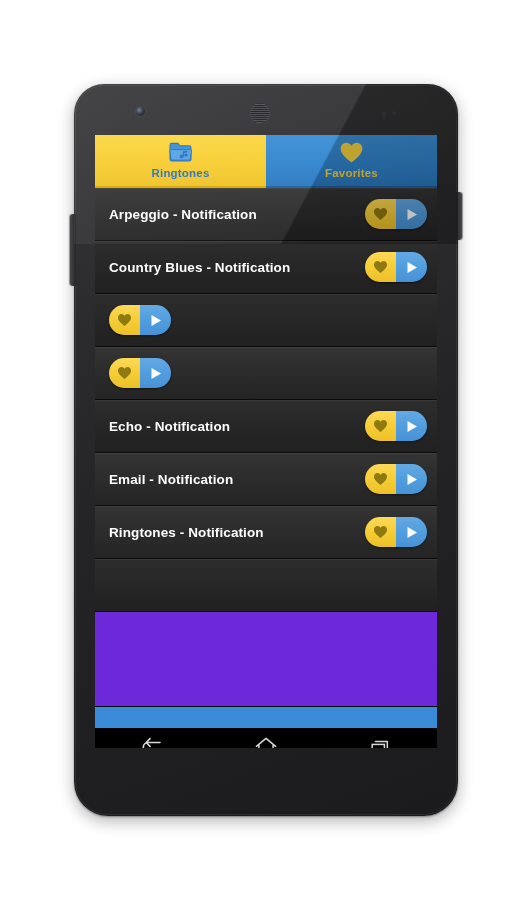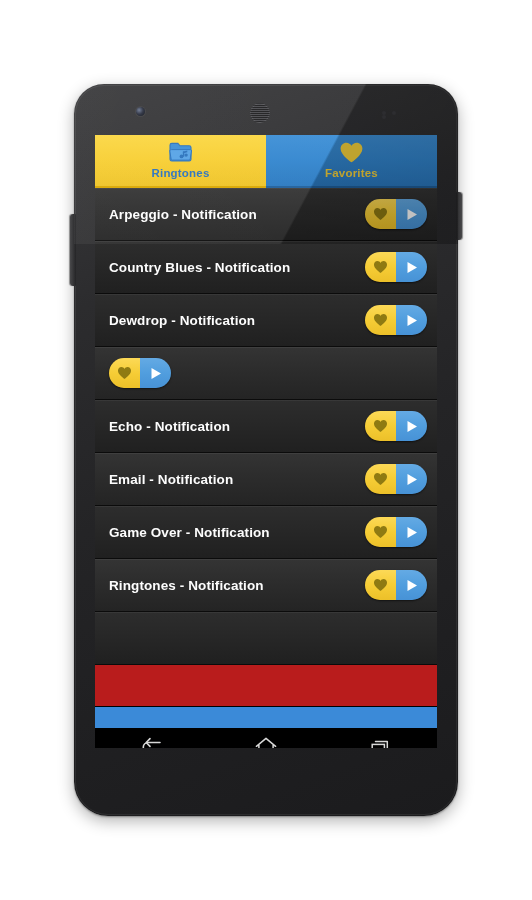--- a/index.html
+++ b/index.html
@@ -153,21 +153,21 @@
     font-weight: bold;
     letter-spacing: 0.2px;
     line-height: 14px;
     margin-top: 1px;
   }
   #tab-ringtones .tab-label { color: #2b72bd; }
   #tab-favorites .tab-label { color: #f6d23c; }
 
   
   #ringtone-list {
-    background: #b91c1c;
+    background: #6d28d9;
     height: 518px;
     overflow: hidden;
   }
   .list-item {
     position: relative;
     height: 53px;
     display: flex;
     align-items: center;
     padding: 0 10px 0 14px;
     box-sizing: border-box;
@@ -327,21 +327,20 @@
           <span class="pill-play">
             <svg width="12" height="13" viewBox="0 0 12 13">
                 <path d="M1.5 1L11 6.5 1.5 12z" fill="#ffffff"></path>
               </svg>
           </span>
         </span>
       </div>
 
 
       <div class="list-item alt">
-        <span class="item-title">Dewdrop - Notification</span>
         <span class="action-pill">
           <span class="pill-fav">
             <svg width="15" height="14" viewBox="0 0 25 23">
                 <path d="M12.5 21.3S1.6 14.2 1.6 7.7C1.6 4.2 4.2 1.7 7.4 1.7c2.2 0 4.1 1.3 5.1 3.1 1-1.8 2.9-3.1 5.1-3.1 3.2 0 5.8 2.5 5.8 6 0 6.5-10.9 13.6-10.9 13.6z" fill="#8f7a12"></path>
               </svg>
           </span>
           <span class="pill-play">
             <svg width="12" height="13" viewBox="0 0 12 13">
                 <path d="M1.5 1L11 6.5 1.5 12z" fill="#ffffff"></path>
               </svg>
@@ -389,35 +388,20 @@
               </svg>
           </span>
           <span class="pill-play">
             <svg width="12" height="13" viewBox="0 0 12 13">
                 <path d="M1.5 1L11 6.5 1.5 12z" fill="#ffffff"></path>
               </svg>
           </span>
         </span>
       </div>
 
-      <div class="list-item alt">
-        <span class="item-title">Game Over - Notification</span>
-        <span class="action-pill">
-          <span class="pill-fav">
-            <svg width="15" height="14" viewBox="0 0 25 23">
-                <path d="M12.5 21.3S1.6 14.2 1.6 7.7C1.6 4.2 4.2 1.7 7.4 1.7c2.2 0 4.1 1.3 5.1 3.1 1-1.8 2.9-3.1 5.1-3.1 3.2 0 5.8 2.5 5.8 6 0 6.5-10.9 13.6-10.9 13.6z" fill="#8f7a12"></path>
-              </svg>
-          </span>
-          <span class="pill-play">
-            <svg width="12" height="13" viewBox="0 0 12 13">
-                <path d="M1.5 1L11 6.5 1.5 12z" fill="#ffffff"></path>
-              </svg>
-          </span>
-        </span>
-      </div>
 
       <div class="list-item">
         <span class="item-title">Ringtones - Notification</span>
         <span class="action-pill">
           <span class="pill-fav">
             <svg width="15" height="14" viewBox="0 0 25 23">
                 <path d="M12.5 21.3S1.6 14.2 1.6 7.7C1.6 4.2 4.2 1.7 7.4 1.7c2.2 0 4.1 1.3 5.1 3.1 1-1.8 2.9-3.1 5.1-3.1 3.2 0 5.8 2.5 5.8 6 0 6.5-10.9 13.6-10.9 13.6z" fill="#8f7a12"></path>
               </svg>
           </span>
           <span class="pill-play">

